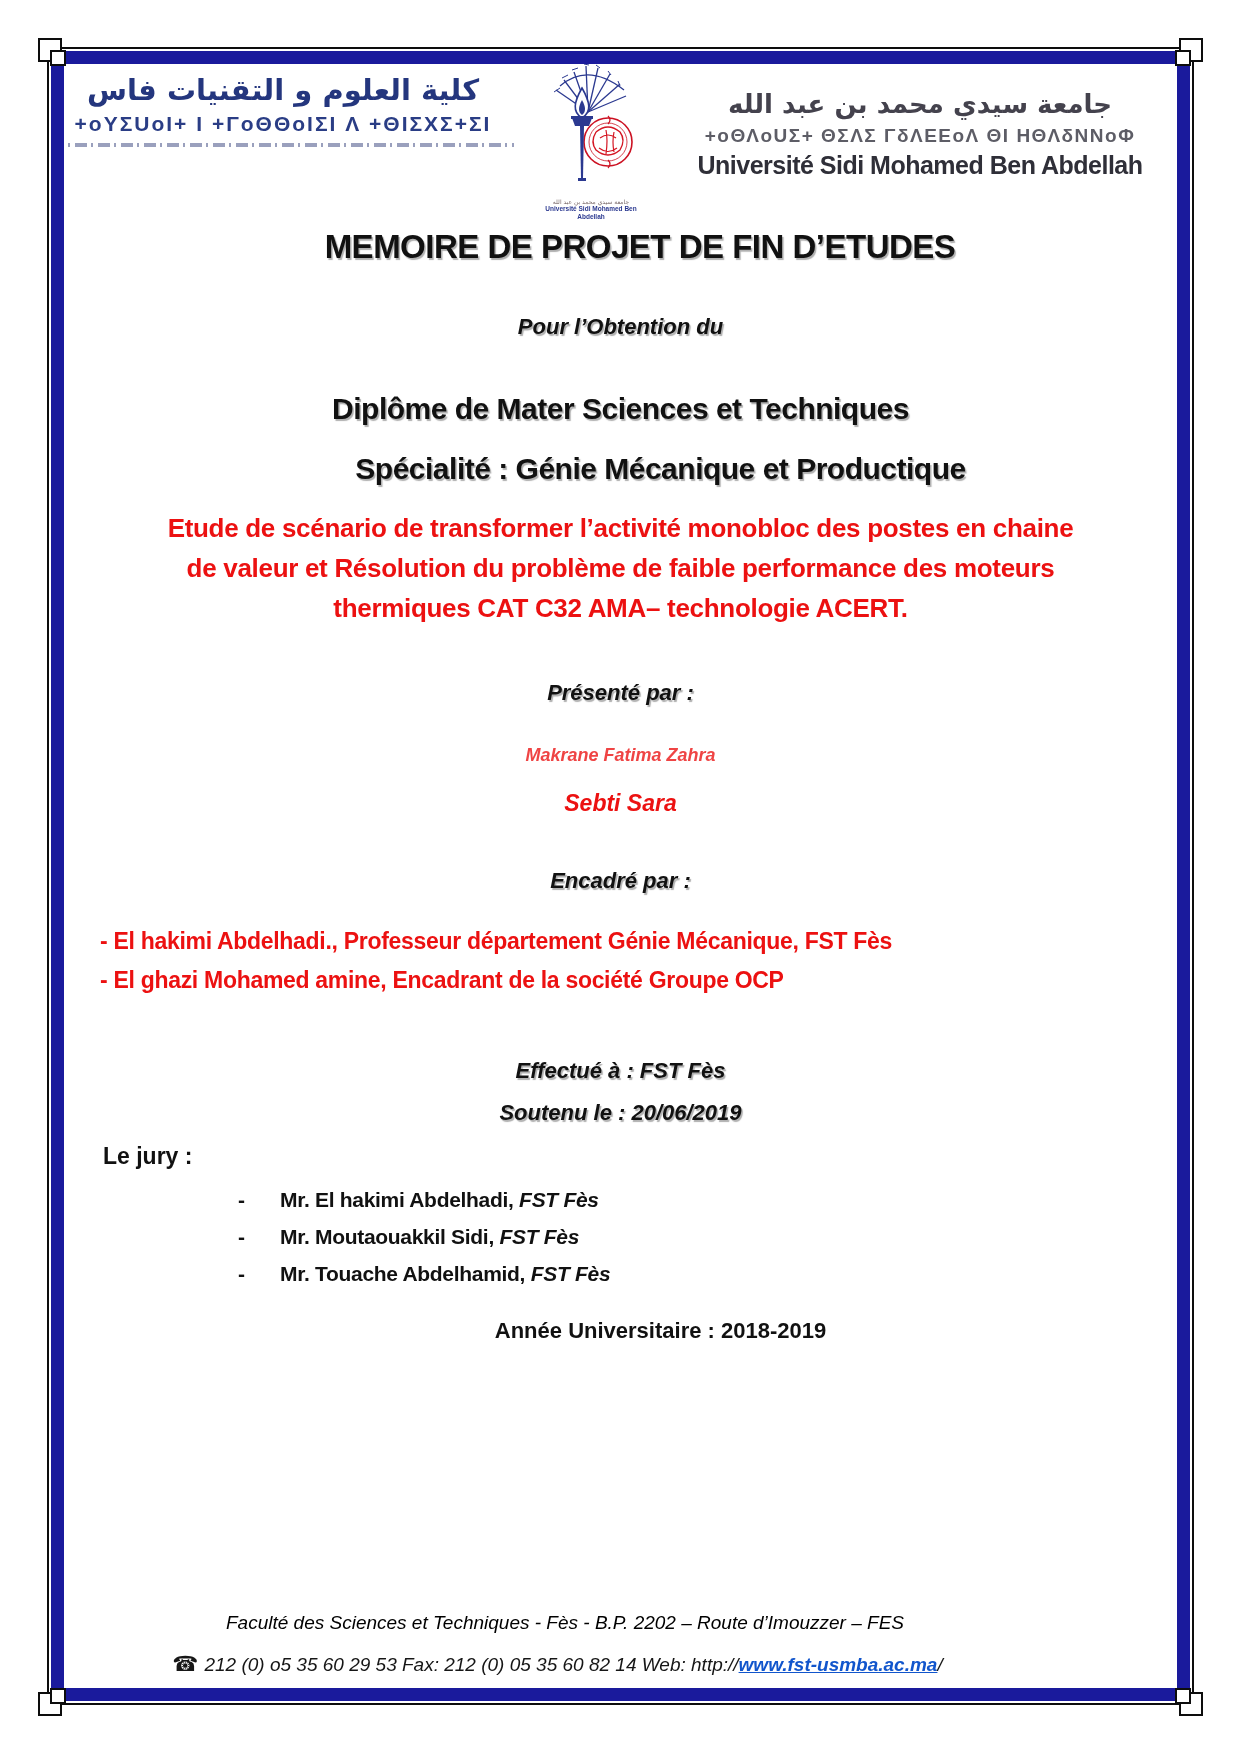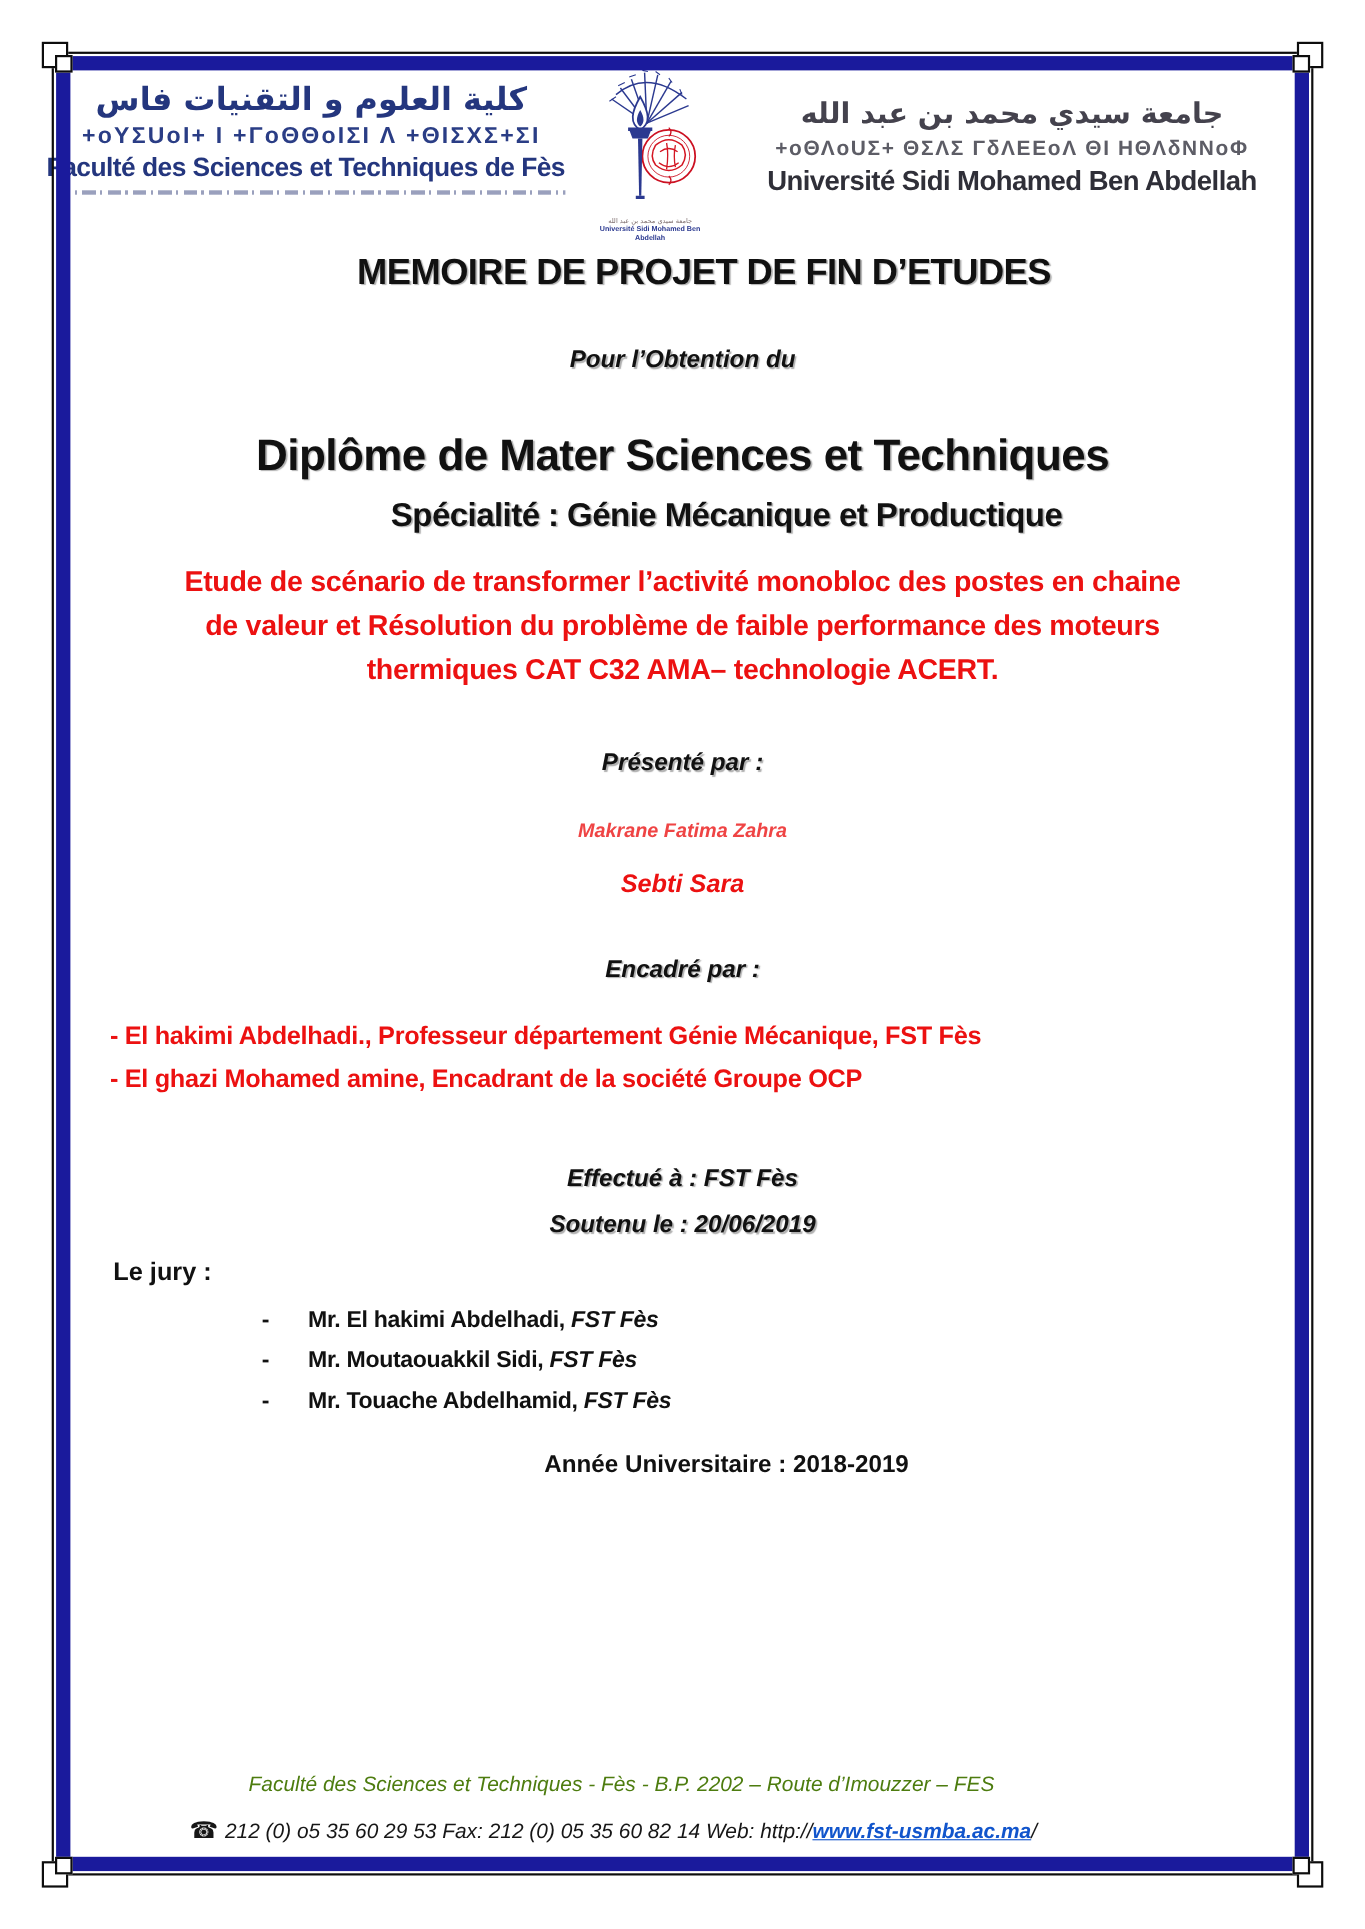--- a/index.html
+++ b/index.html
@@ -61,21 +61,21 @@
   .hdr-right .fr {
     font-weight:bold; font-size:25px; color:#2f2f38; letter-spacing:-0.5px;
     white-space:nowrap; line-height:32px;
   }
 
   
   .line { position:absolute; left:64px; width:1113px; text-align:center; }
   .hshadow { text-shadow:1.5px 1.5px 1px rgba(110,110,110,0.55); }
   .main-title   { top:228px; font-size:33px; font-weight:bold; letter-spacing:-0.5px;padding-left:39px; }
   .subtitle     { top:314px; font-size:22px; font-weight:bold; font-style:italic; }
-  .diploma      { top:392px; font-size:40px; font-weight:bold; letter-spacing:-0.5px; }
+  .diploma      { top:392px; font-size:30px; font-weight:bold; letter-spacing:-0.5px; }
   .specialty    { top:452px; font-size:30px; font-weight:bold; letter-spacing:-0.5px;margin-left:40px; }
   .thesis-title { top:508px; font-size:26px; font-weight:bold; color:#ec1111; line-height:40px; letter-spacing:-0.3px; }
   .presente     { top:680px; font-size:22px; font-weight:bold; font-style:italic; }
   .author-1     { top:745px; font-size:18px; font-weight:bold; font-style:italic; color:#ef4444; }
   .author-2     { top:790px; font-size:23px; font-weight:bold; font-style:italic; color:#ec1111; }
   .encadre      { top:868px; font-size:22px; font-weight:bold; font-style:italic; }
   .sup { position:absolute; left:100px; width:1080px; text-align:left; font-size:23px; font-weight:bold; color:#ec1111; letter-spacing:-0.3px; }
   .sup-1 { top:928px; }
   .sup-2 { top:967px; }
   .location { top:1058px; font-size:22px; font-weight:bold; font-style:italic; }
@@ -83,40 +83,39 @@
   .jury-label { position:absolute; left:103px; top:1143px; font-size:23px; font-weight:bold; }
   .jury-row { position:absolute; left:238px; width:800px; font-size:21px; font-weight:bold; letter-spacing:-0.3px; }
   .jury-row .dash { display:inline-block; width:42px; }
   .jury-row .aff  { font-style:italic; }
   .jury-1 { top:1188px; } .jury-2 { top:1225px; } .jury-3 { top:1262px; }
   .annee { top:1318px; font-size:22px; font-weight:bold;margin-left:40px; }
 
   
   .footer-address {
     position:absolute; left:64px; top:1612px; width:1002px; text-align:center;
-    font-size:19px; font-style:italic; color:#4d7c0f;
+    font-size:19px; font-style:italic; color:#000000;
   }
   .footer-contact {
     position:absolute; left:64px; top:1652px; width:987px; text-align:center;
     font-size:19px; font-style:italic; color:#161616;
   }
   .footer-contact .phone { font-style:normal; font-size:21px; margin-right:6px; }
   .footer-contact a {
     color:#1155cc; font-weight:bold; text-decoration:underline;
   }
 </style>
 </head>
 <body>
 
 <div class="page">
 
   <div class="hdr-left">
     <div class="ar">كلية العلوم و التقنيات فاس</div>
     <div class="tif">+oYΣUoI+ I +ΓoΘΘoIΣI Λ +ΘIΣXΣ+ΣI</div>
-    <div class="fr">Faculté des Sciences et Techniques de Fès</div>
     <div class="separator"></div>
   </div>
 
   <div class="logo-box">
     <svg width="110" height="138" viewBox="0 0 110 138">
 
       <g stroke="#2b3990" stroke-width="1.3" fill="none">
         <path d="M52 52 L20 30"></path>
           <path d="M52 52 L28 20"></path>
           <path d="M52 52 L38 12"></path>

